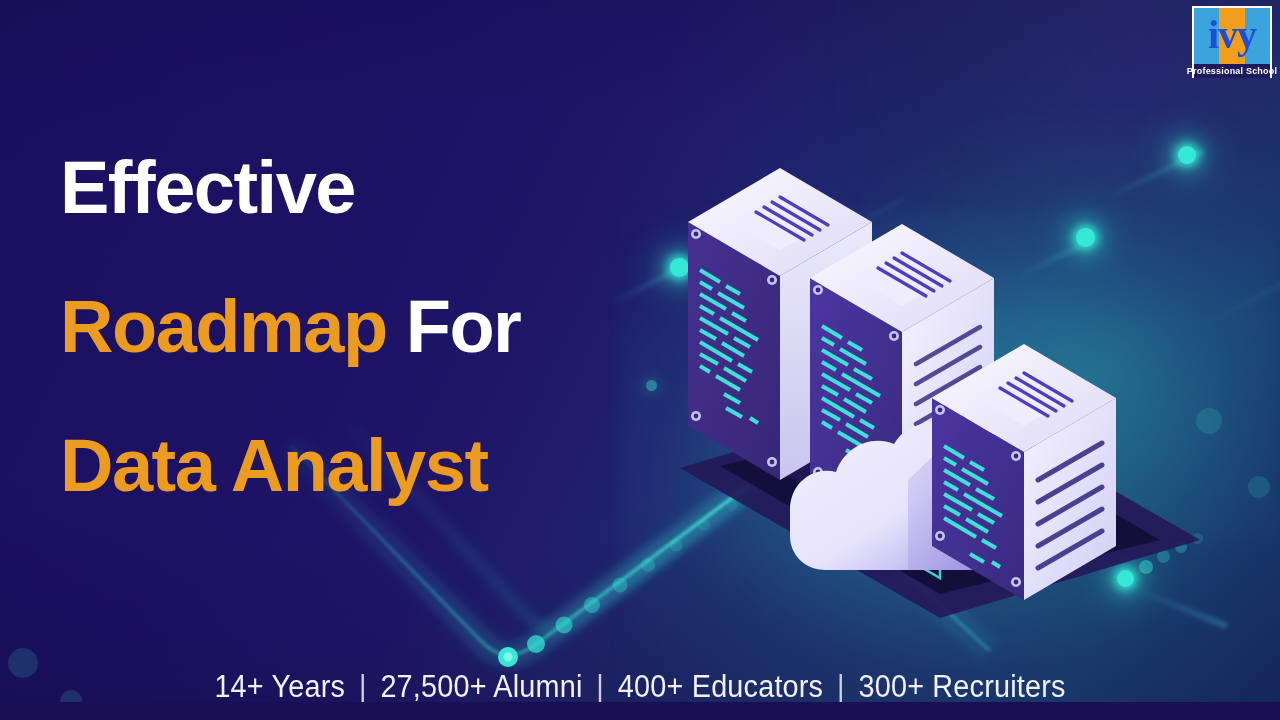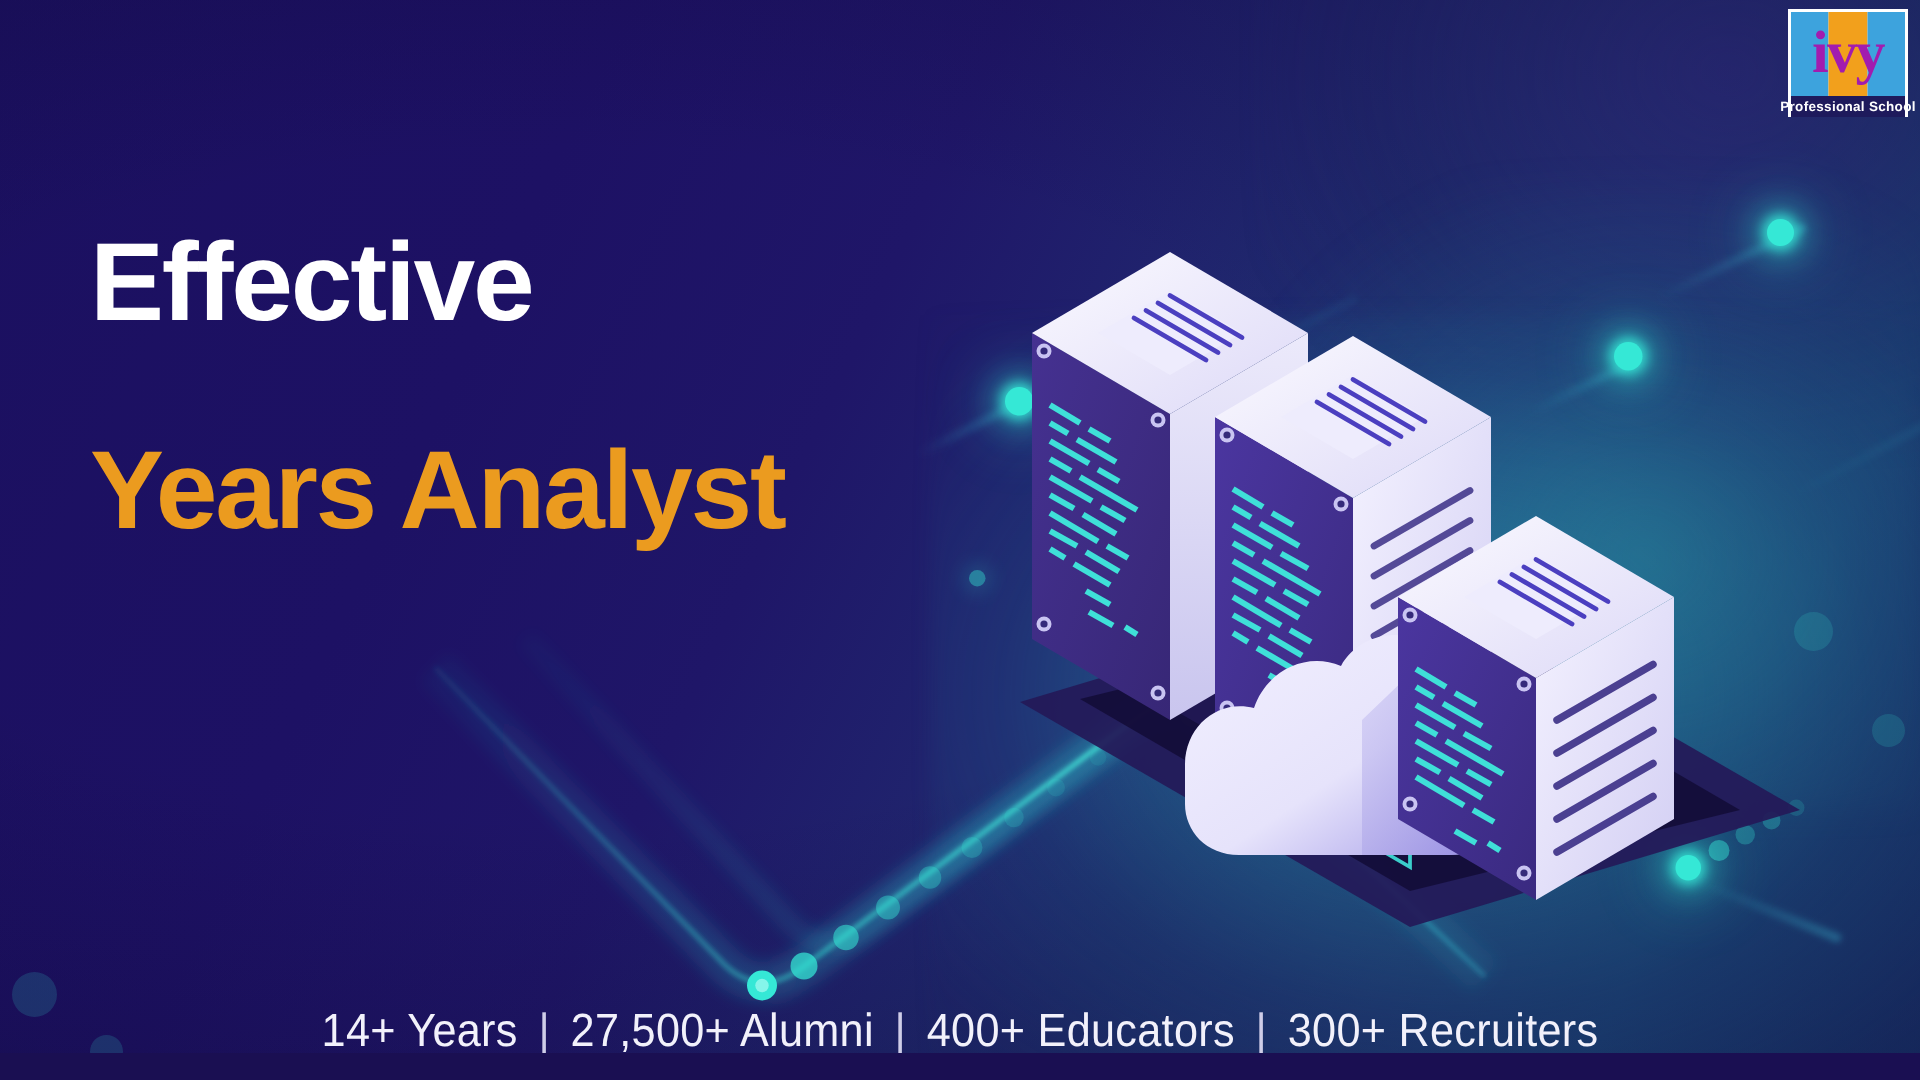--- a/index.html
+++ b/index.html
@@ -151,21 +151,21 @@
     position:relative;
     width:100%; height:56px;
     display:flex;
   }
   .lc{ flex:1; height:100%; }
   .lc.blue{ background:#3da3dd; }
   .lc.orange{ background:#f2a01c; }
   .logo-word{
     position:absolute; inset:0;
     display:flex; align-items:center; justify-content:center;
-    color:#a21caf;
+    color:#1d4ed8;
     font-family:"Liberation Serif", serif;
     font-size:40px;
     font-weight:700;
     letter-spacing:-1px;
     line-height:1;
     padding-bottom:2px;
   }
   .logo-band{
     width:100%; height:14px;
     background:#1e1a5c;
@@ -495,21 +495,24 @@
         </g>
       </g>
     </svg>
   </div>
 
   <div class="headline">
     <span class="line">
       <span class="w-white">Effective</span>
     </span>
     <span class="line">
-      <span class="w-orange">Years Analyst</span>
+      <span class="w-orange">Roadmap</span><span class="w-white">&nbsp;</span><span class="w-white">For</span>
+    </span>
+    <span class="line">
+      <span class="w-orange">Data Analyst</span>
     </span>
   </div>
 
   <div class="stats">
     <span>14+ Years</span>
     <span class="sep">|</span>
     <span>27,500+ Alumni</span>
     <span class="sep">|</span>
     <span>400+ Educators</span>
     <span class="sep">|</span>

